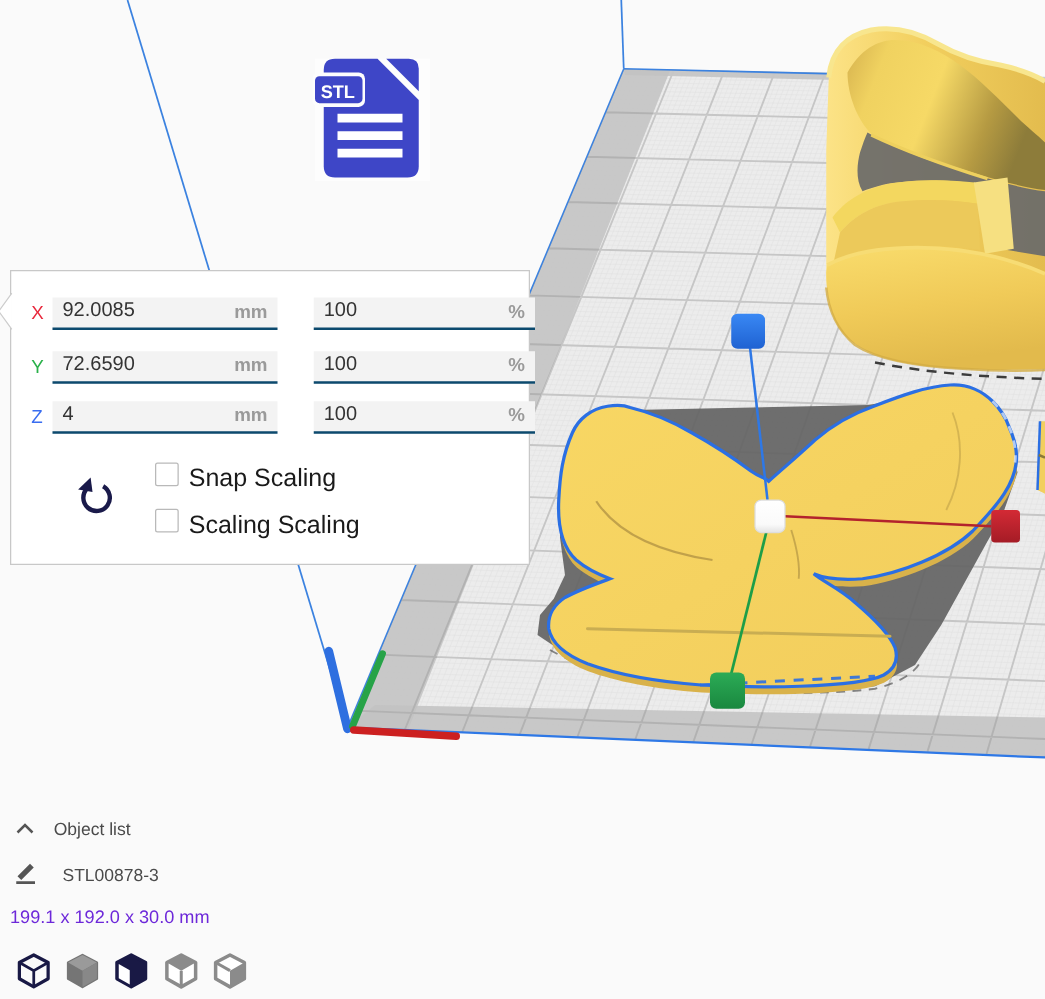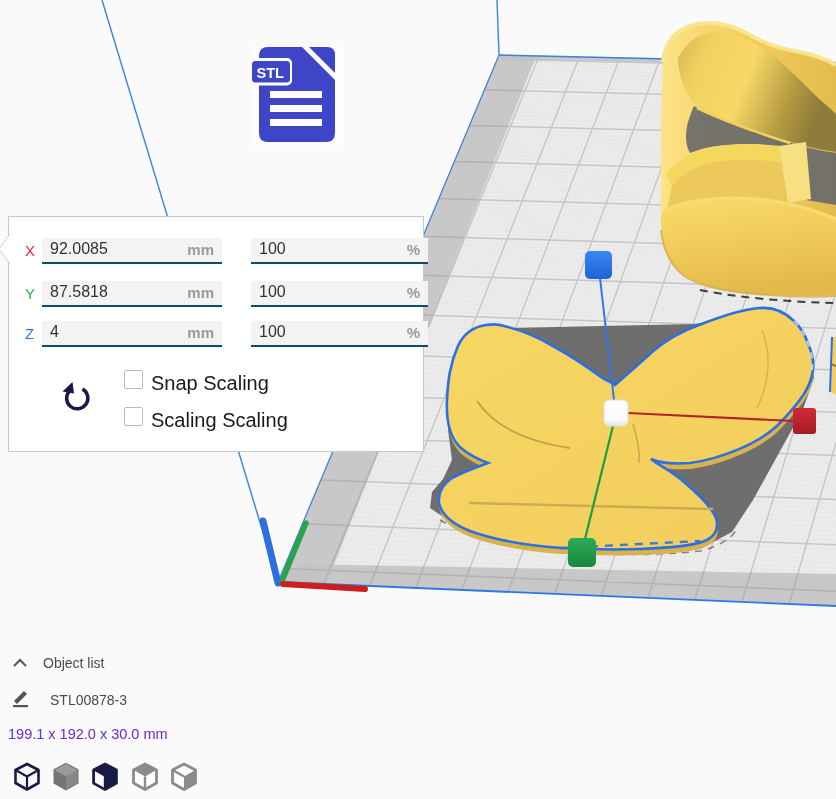--- a/index.html
+++ b/index.html
@@ -168,21 +168,21 @@
         <span class="unit">mm</span>
       </div>
 <div class="fld f2">
         <span class="val">100</span>
         <span class="unit">%</span>
       </div>
     </div>
 <div class="row" style="top:64px">
       <span class="axl" style="color:#2ab14a">Y</span>
 <div class="fld f1">
-        <span class="val">87.5818</span>
+        <span class="val">72.6590</span>
         <span class="unit">mm</span>
       </div>
 <div class="fld f2">
         <span class="val">100</span>
         <span class="unit">%</span>
       </div>
     </div>
 <div class="row" style="top:104px">
       <span class="axl" style="color:#3a6df0">Z</span>
 <div class="fld f1">

